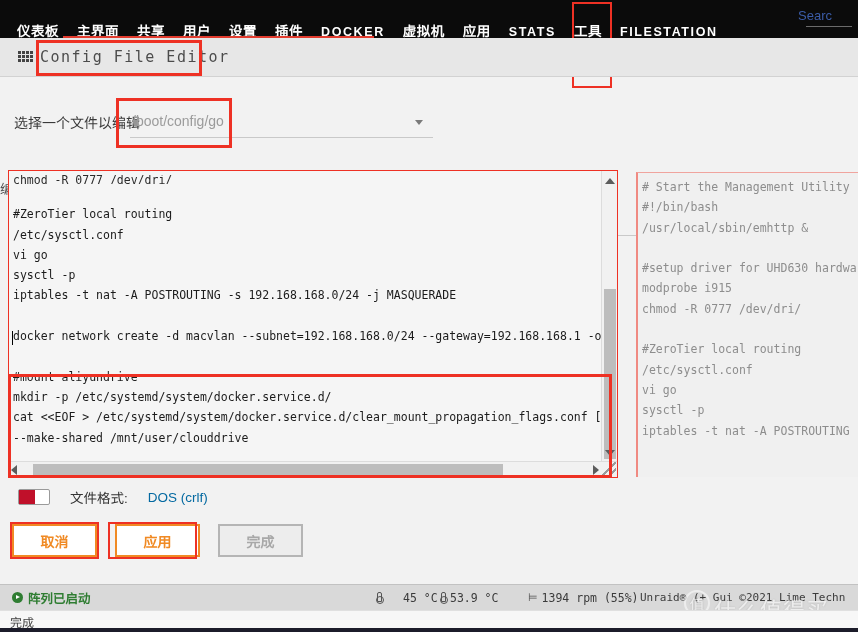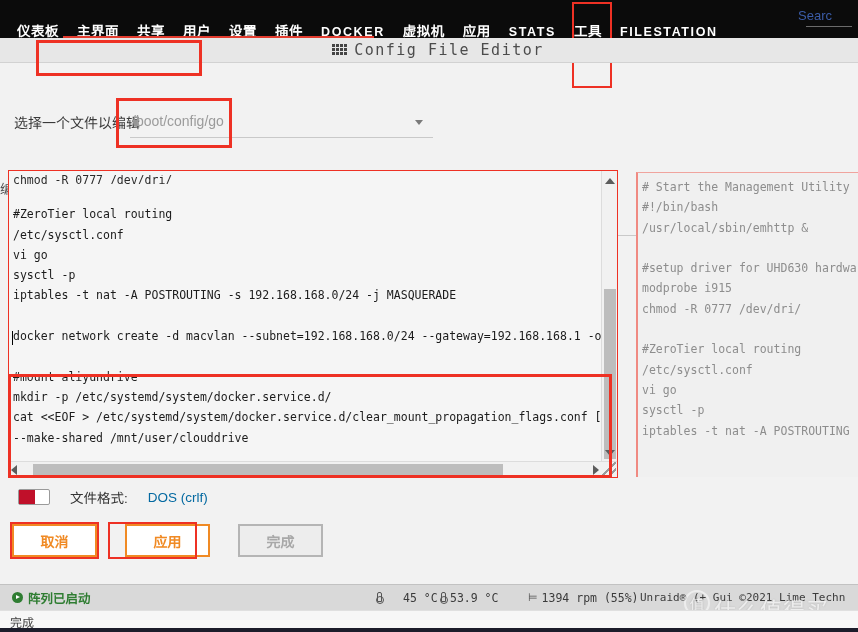--- a/index.html
+++ b/index.html
@@ -61,24 +61,24 @@
     color: #3b5ca8;
     font-size: 13px;
     display: block;
     padding-bottom: 3px;
   }
   .search-box .rule { height: 1px; background: #6b6b6b; width: 46px; margin-left: 8px;}
 
   
   .subheader {
     position: absolute; left:0; top:38px;
-    width:858px; height: 25px;
+    width:858px; height: 39px;
     background: #e7e7e7;
     border-bottom: 1px solid #d2d2d2;
-    display:flex; align-items:center;justify-content:center;
+    display:flex; align-items:center;
   }
   .grid-icon {
     width: 16px; height: 12px;
     margin-left: 18px; margin-right: 6px;
     display: grid;
     grid-template-columns: repeat(4, 3px);
     grid-template-rows: repeat(3, 3px);
     gap: 1px;
   }
   .grid-icon i { background: #444; display:block; width:3px; height:3px; }
@@ -284,21 +284,21 @@
   }
   .toggle .knob {
     position: absolute; left: 0px; top: 0px;
     width: 16px; height: 14px;
     background: #c0102a;
   }
   .ff-label { font-size: 13.5px; color: #333; }
   .ff-value { font-size: 13.5px; color: #0369a1; }
 
   
-  .btnrow { position: absolute; left: 12px; top: 524px; display: flex; gap: 28px; }
+  .btnrow { position: absolute; left: 12px; top: 524px; display: flex; gap: 18px; }
   .btn {
     width: 85px; height: 33px;
     display:flex; align-items:center; justify-content:center;
     font-size: 14px; font-weight: bold;
     cursor: pointer;
     background: #ffffff;
   }
   .btn.primary { border: 2px solid #f08a24; color: #f08a24; }
   .btn.disabled { border: 2px solid #b5b5b5; color: #a8a8a8; background:#ededed; cursor: default;}
   .btn-outline-red {

